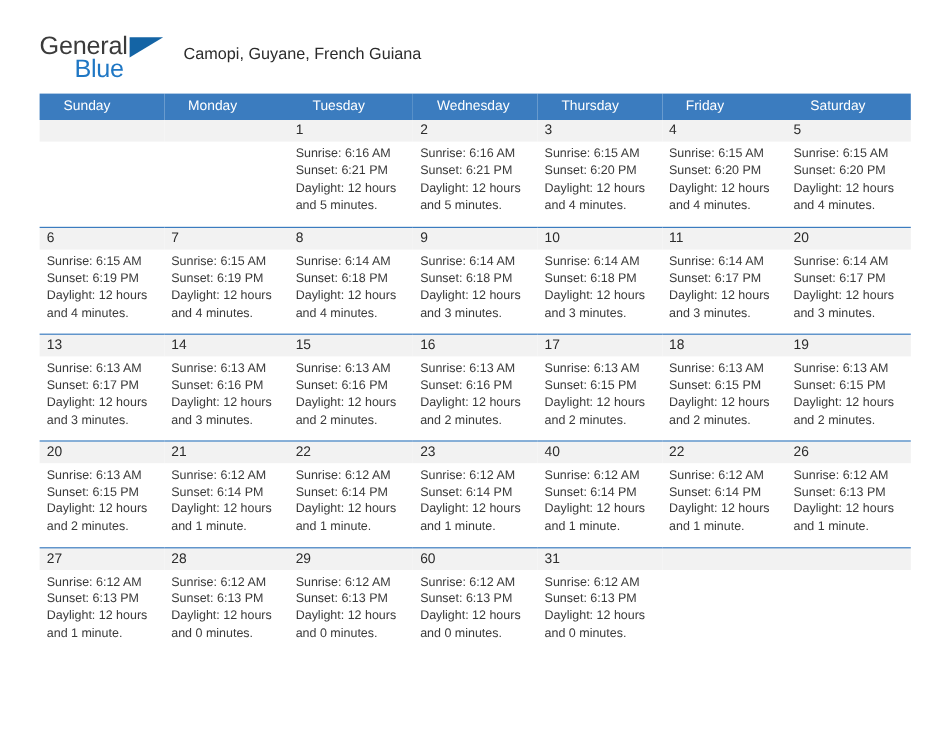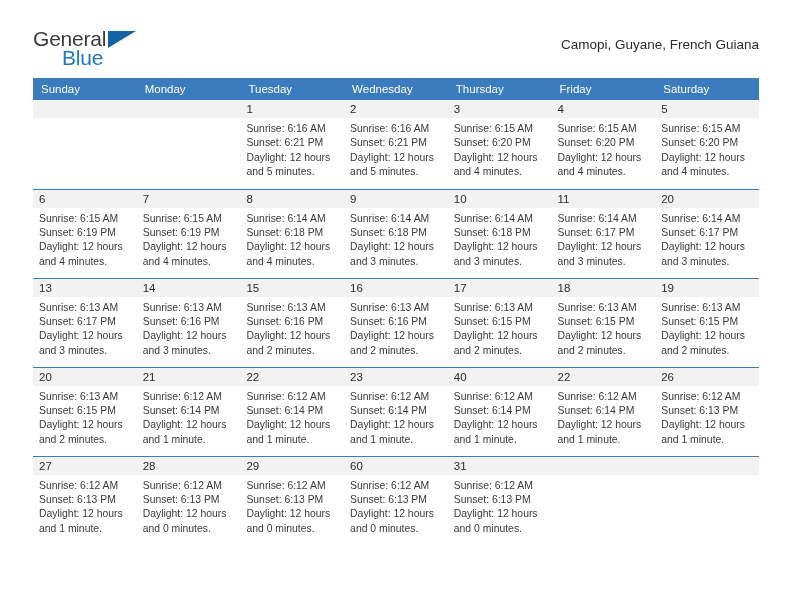--- a/index.html
+++ b/index.html
@@ -19,21 +19,20 @@
     width: 792px;
     height: 612px;
     box-sizing: border-box;
     padding: 0 33px;
   }
 
   
   .masthead {
     display: flex;
     align-items: flex-start;
-    justify-content: space-between;
     padding-top: 28px;
     height: 68px;
     box-sizing: border-box;
   }
   .logo {
     position: relative;
     width: 120px;
     height: 46px;
     line-height: 1;
     user-select: none;
@@ -85,21 +84,21 @@
     width: 726px;
     border-collapse: collapse;
     table-layout: fixed;
   }
   .calendar th {
     background: #3b7cbf;
     color: #ffffff;
     font-size: 11.5px;
     font-weight: normal;
     text-align: left;
-    padding: 5px 0 5px 8px;
+    padding: 5px 0 5px 20px;
     height: 19px;
     box-sizing: border-box;
     margin-left: 36px;
   }
   .calendar td {
     vertical-align: top;
     padding: 0;
     border-top: 1.5px solid #3b7cbf;
     height: 89px;
     box-sizing: border-box;

